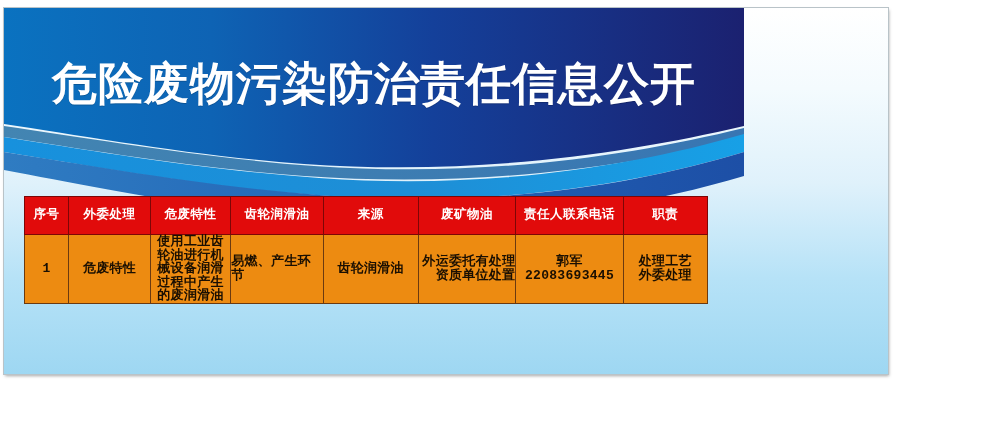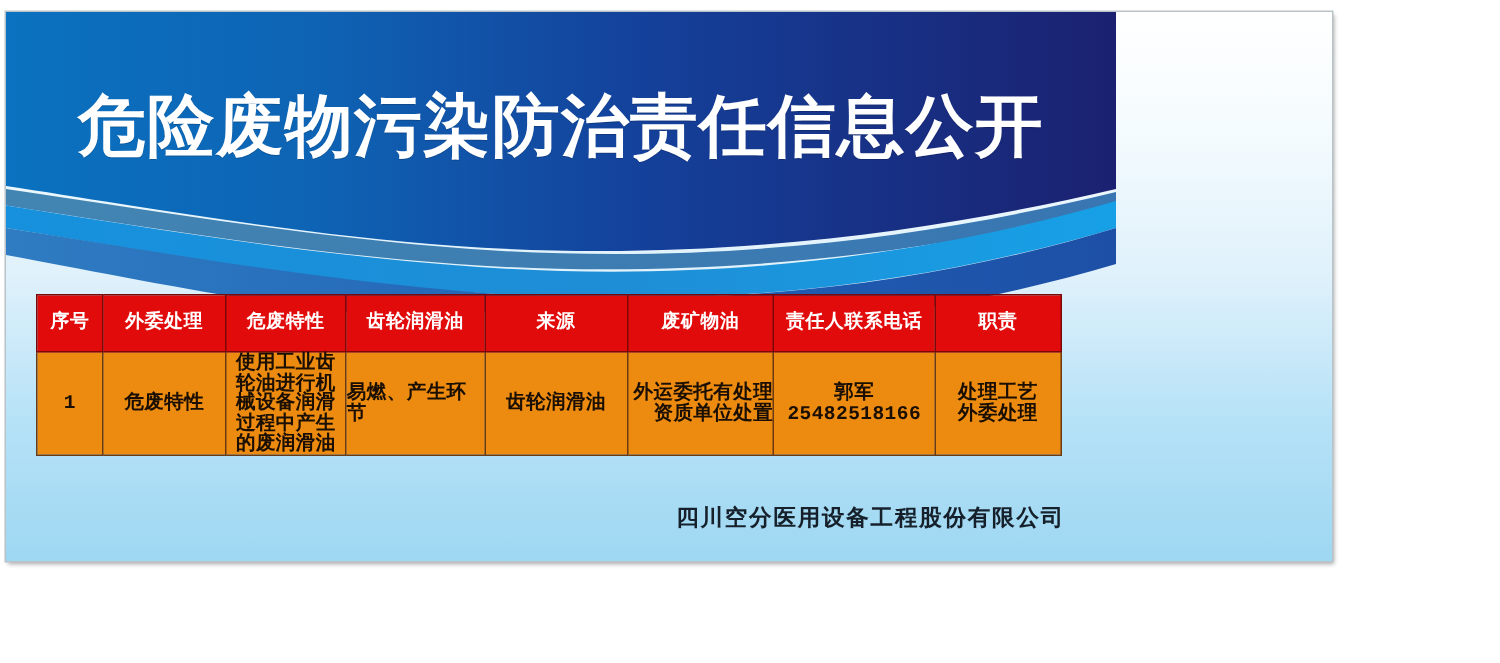--- a/index.html
+++ b/index.html
@@ -153,24 +153,23 @@
       <tbody>
         <tr>
           <td>1</td>
           <td>危废特性</td>
           <td class="narrow-wrap">使用工业齿轮油进行机械设备润滑过程中产生的废润滑油</td>
           <td class="narrow-wrap left-pad" style="text-align:left">易燃、产生环节</td>
           <td>齿轮润滑油</td>
           <td class="narrow-wrap left-pad" style="text-align:right">外运委托有处理资质单位处置</td>
           <td>
             <div>郭军</div>
-            <div>25482518166</div>
+            <div>22083693445</div>
           </td>
           <td style="white-space:pre-line">处理工艺
 外委处理</td>
         </tr>
       </tbody>
     </table>
 
-    <div id="company">四川空分医用设备工程股份有限公司</div>
 
   </div>
 </div>
 
 </body></html>

